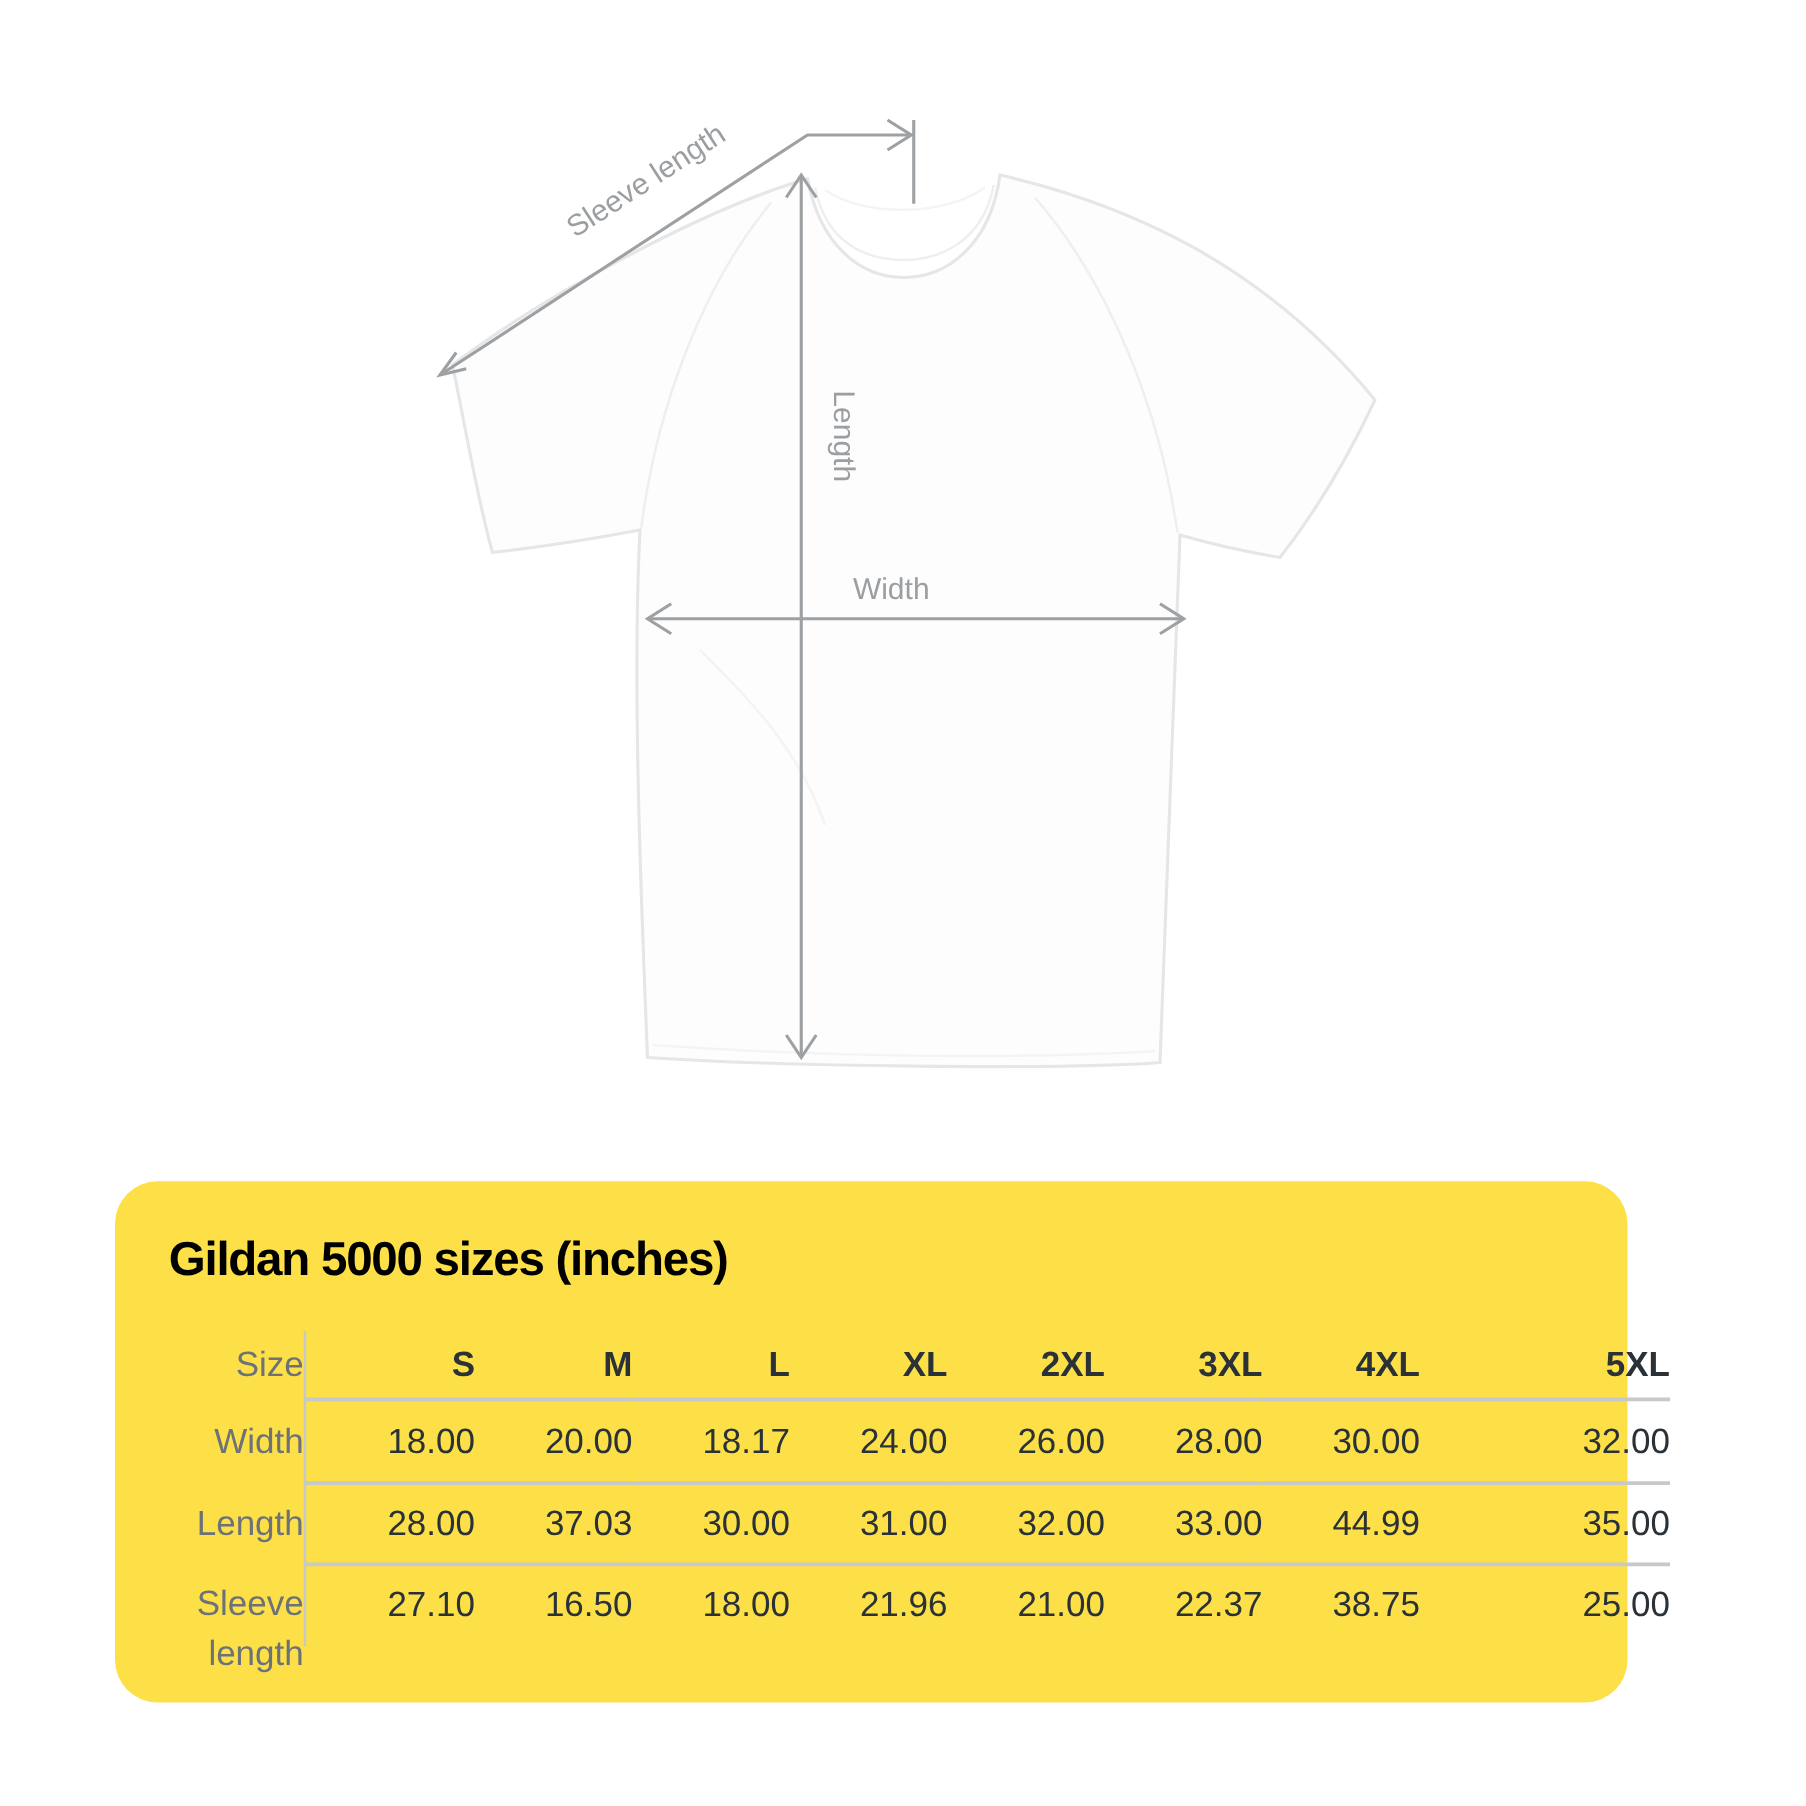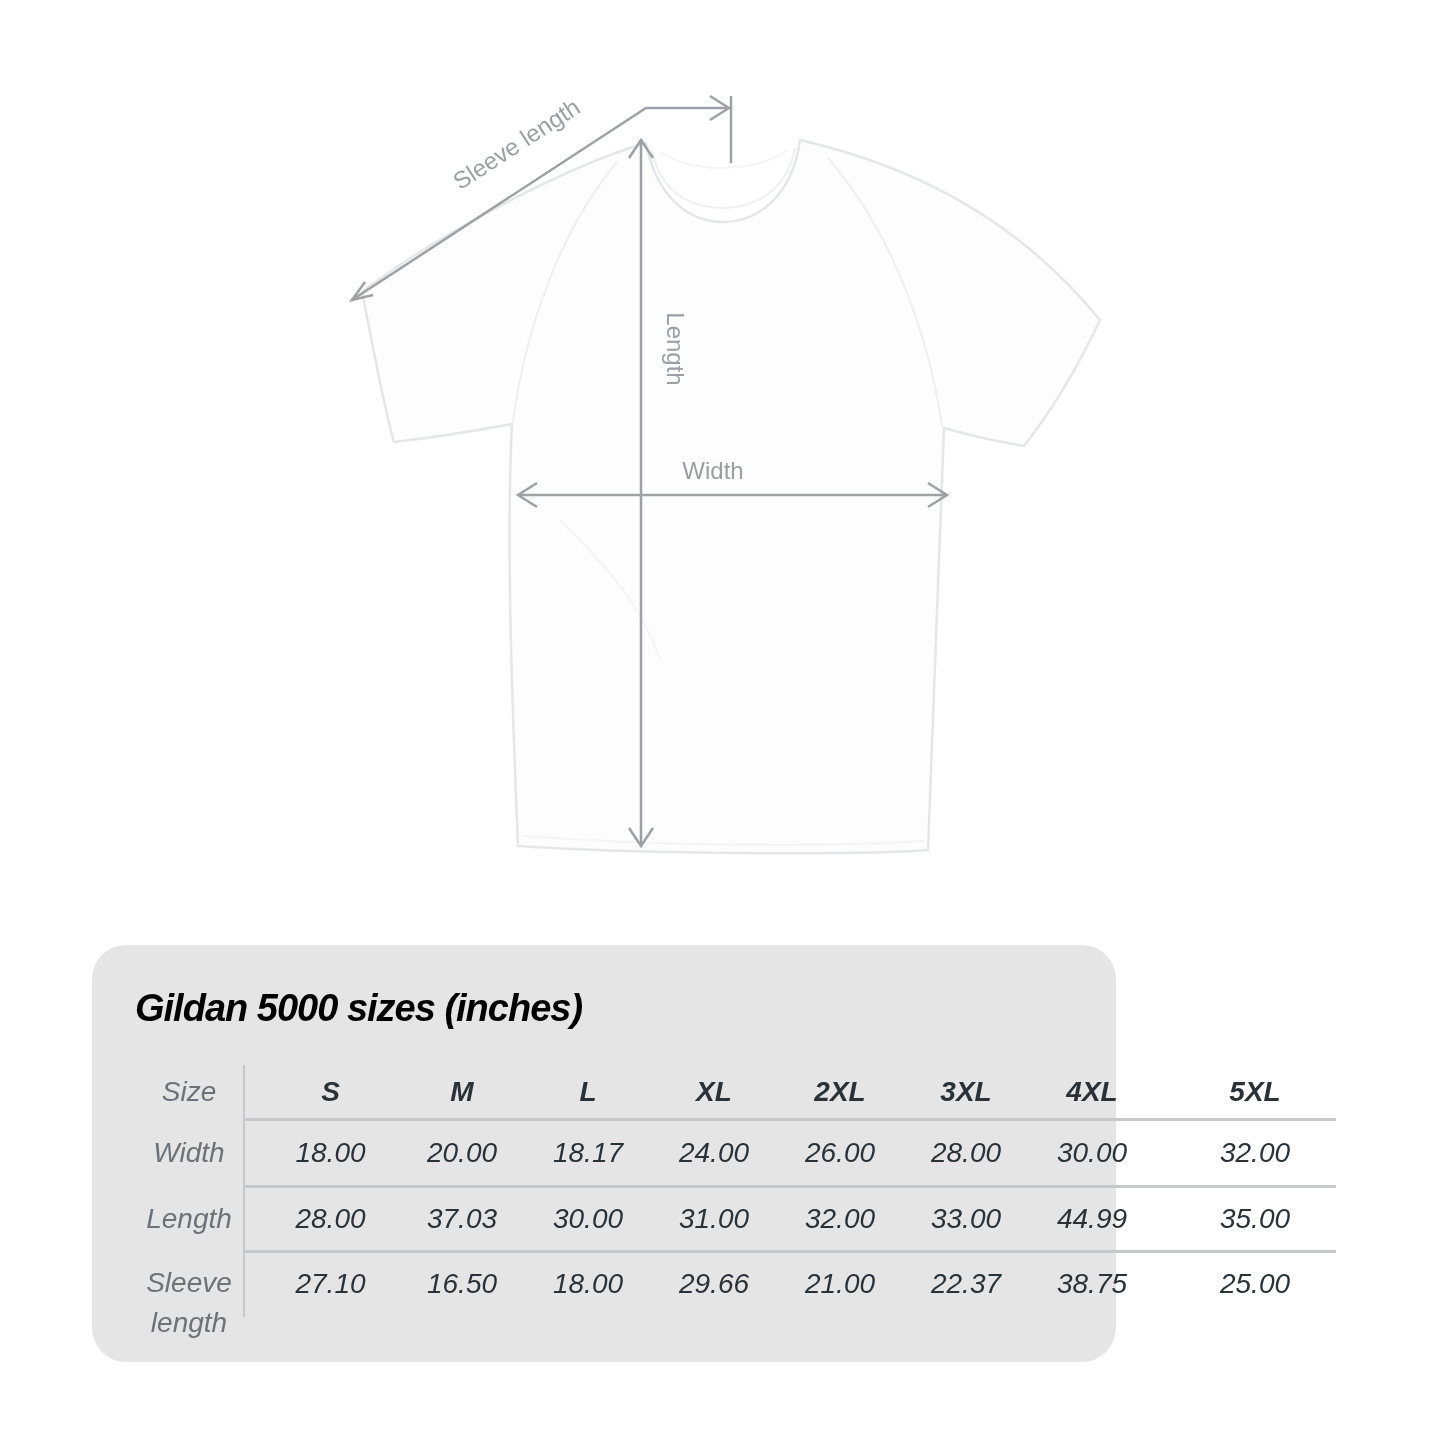--- a/index.html
+++ b/index.html
@@ -14,39 +14,38 @@
   .diagram-svg { position:absolute; left:0; top:0; }
   .meas-line { stroke:#9da1a4; stroke-width:2.5; fill:none; }
   .meas-text { fill:#9b9fa2; font-size:24px; font-family:"Liberation Sans", sans-serif; }
   .shirt-outline { fill:#fdfdfe; stroke:#e5e6e8; stroke-width:2.5; }
   .shirt-seam { fill:none; stroke:#eeeff0; stroke-width:2; }
   .shirt-faint { fill:none; stroke:#f4f4f5; stroke-width:2; }
   
   .panel {
     position:absolute;
     left:92px; top:945px;
-    width:1024px; height:417px;
-    background:#e5e5e5;
+    width:1210px; height:417px;
+    background:#fde047;
     border-radius:34px;
-    font-style:italic;
   }
   .panel-title {
     position:absolute; left:43px; top:42px;
     font-size:38px; font-weight:bold; letter-spacing:-1px;
     color:#000000;
   }
   .size-table {
     position:absolute; left:43px; top:120px;
     width:1201px;
     border-collapse:collapse;
     table-layout:fixed;
   }
   .size-table td {
     font-size:28px; color:#2b3237;
-    text-align:center; vertical-align:middle;
+    text-align:right; vertical-align:middle;
     padding:0 0 0 38px;
     white-space:nowrap;
   }
   .size-table td.rowlabel {
     color:#6d7277; padding-left:0; font-weight:400;
   }
   .size-table tr.hdr td { font-weight:bold; height:53px; }
   .size-table tr.hdr td.rowlabel { font-weight:400; }
   .size-table tr.r1 td { height:64px; }
   .size-table tr.r2 td { height:62px; }
@@ -160,21 +159,21 @@
         <td class="data">32.00</td>
         <td class="data">33.00</td>
         <td class="data">44.99</td>
         <td class="data">35.00</td>
       </tr>
       <tr class="r3">
         <td class="rowlabel wrap" style="width:108px">Sleeve length</td>
         <td>27.10</td>
         <td>16.50</td>
         <td>18.00</td>
-        <td>29.66</td>
+        <td>21.96</td>
         <td>21.00</td>
         <td>22.37</td>
         <td>38.75</td>
         <td>25.00</td>
       </tr>
     </tbody>
       </table>
   </div>
 
 </div>

